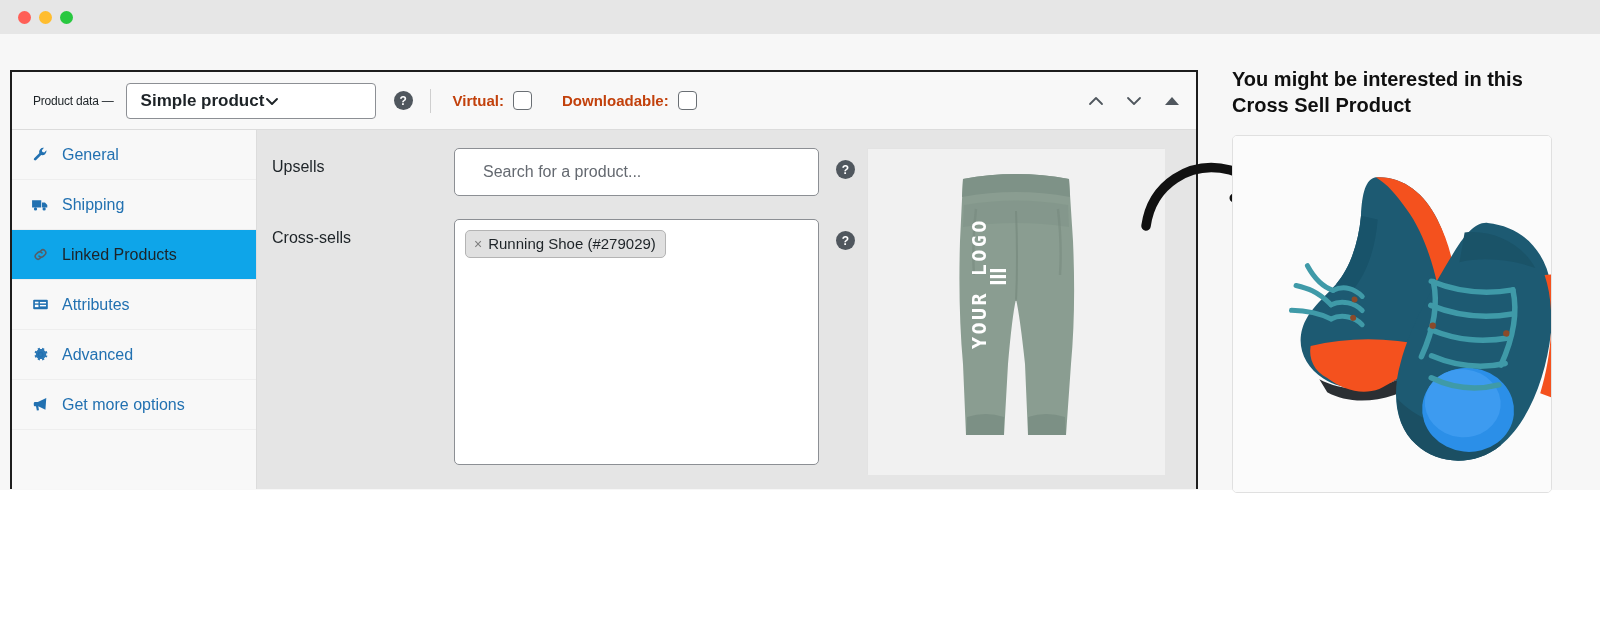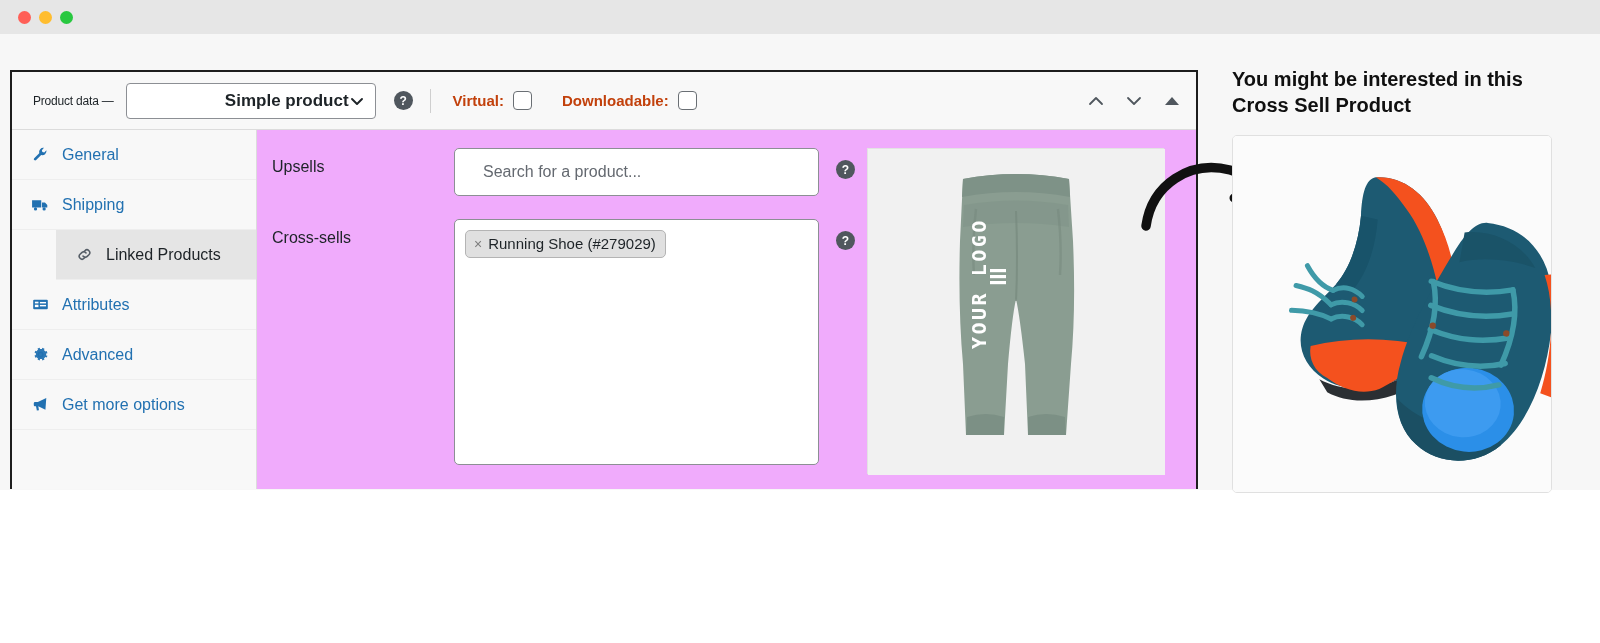--- a/index.html
+++ b/index.html
@@ -84,21 +84,21 @@
   .type-select {
     margin-left: 12px;
     width: 250px;
     height: 36px;
     background: #ffffff;
     border: 1px solid #8c8f94;
     border-radius: 4px;
     display: flex;
     align-items: center;
     padding: 0 10px 0 14px;
-    justify-content: flex-end;
+    justify-content: flex-start;
   }
   .type-select .label {
     font-size: 17px;
     font-weight: bold;
     color: #1d2327;
   }
   .chev-down {
     width: 16px; height: 16px;
     color: #1d2327;
   }
@@ -178,34 +178,34 @@
     height: 50px;
     display: flex;
     align-items: center;
     padding-left: 19px;
     gap: 13px;
     border-bottom: 1px solid #eeeeee;
     color: #2271b1;
     font-size: 16px;
   }
   .tab .t-label { color: #2271b1; }
-  .tab.active { background: #e5e5e5; margin-left: 44px; }
+  .tab.active { background: #0ea5e9; }
   .tab.active .t-label { color: #1d2327; }
   .tab-icon {
     width: 18px; height: 18px;
     display: inline-flex;
     align-items: center;
     justify-content: center;
     color: #2271b1;
   }
   .tab.active .tab-icon { color: #555d66; }
 
   .fields {
     flex: 1;
-    background: #f0abfc;
+    background: #e5e5e5;
     position: relative;
     padding: 18px 0 0 0;
   }
 
   .field-row {
     display: flex;
     align-items: flex-start;
     padding-left: 15px;
   }
   .field-label {

